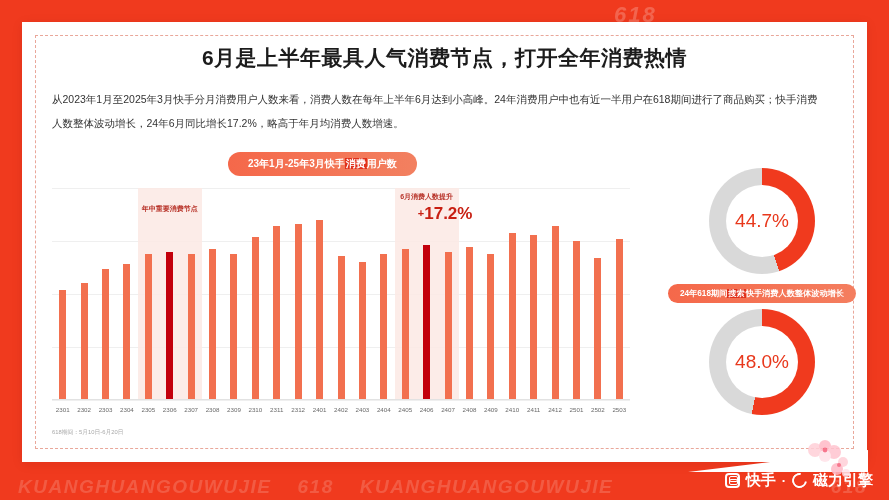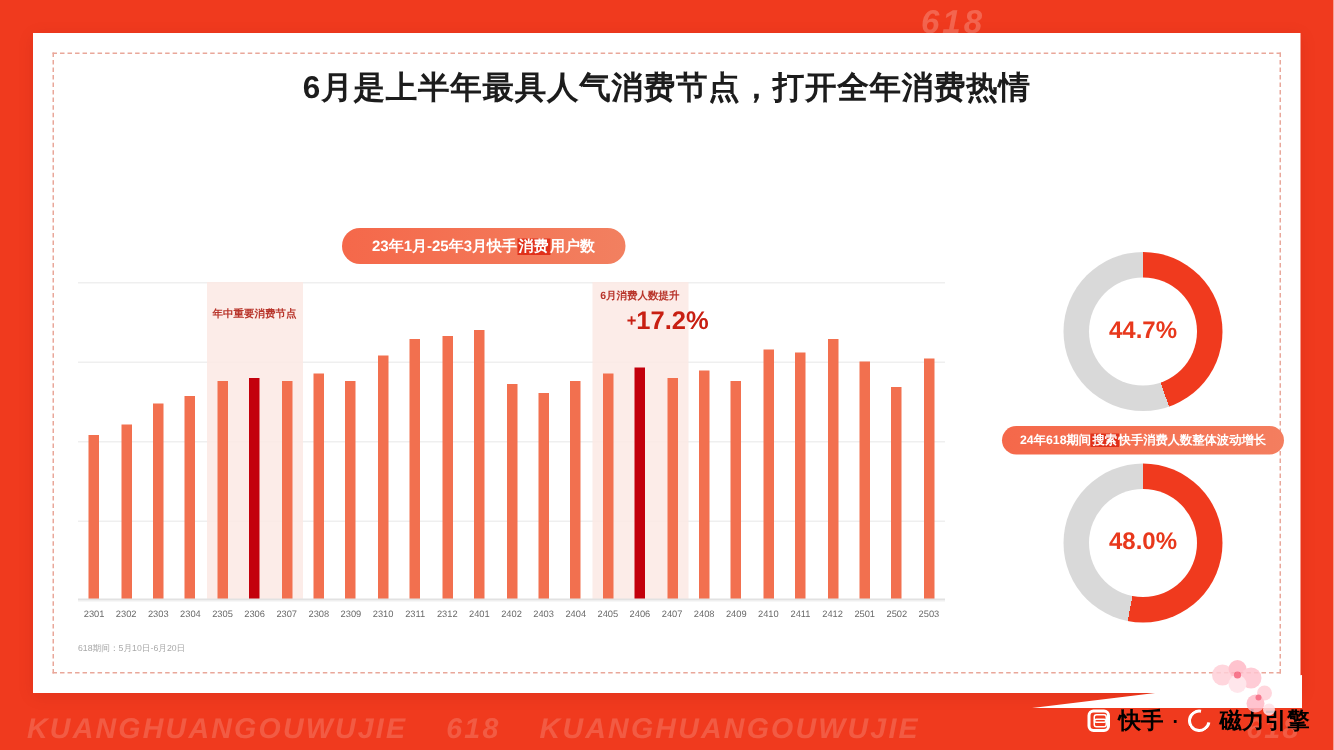--- a/index.html
+++ b/index.html
@@ -122,28 +122,28 @@
   .metric-label .hl { background:#E0301A; padding:0 1px; }
   .donut-box { position:relative; width:106px; height:106px; margin:6px auto 0; }
   .donut { width:106px; height:106px; border-radius:50%; }
   .donut-hole {
     position:absolute; left:17px; top:17px;
     width:72px; height:72px; border-radius:50%; background:#fff;
   }
   .donut-val {
     position:absolute; left:0; top:0; width:106px; height:106px;
     display:flex; align-items:center; justify-content:center;
-    font-size:16px; font-weight:bold; color:#E8381C;
+    font-size:19px; font-weight:normal; color:#E8381C;
   }
 
   
   .logo-bar {
     position:absolute; right:16px; bottom:10px;
     display:flex; align-items:center; gap:6px;
-    color:#000000; font-weight:bold; font-size:15px;
+    color:#ffffff; font-weight:bold; font-size:15px;
   }
   .ks-mark {
     display:inline-block; width:15px; height:15px;
     border:2px solid #fff; border-radius:4px; position:relative;
   }
   .ks-mark::before,.ks-mark::after{
     content:""; position:absolute; left:2px; width:7px; height:4px;
     border:1.4px solid #fff; border-radius:2px;
   }
   .ks-mark::before{ top:1px; }
@@ -167,20 +167,21 @@
   <span>KUANGHUANGOUWUJIE</span>
   <span class="w618">618</span>
   <span>KUANGHUANGOUWUJIE</span>
 </div>
 <div class="bg-wm-right">618</div>
 
 <div class="card">
   <div class="dashed"></div>
 
   <div class="title">6月是上半年最具人气消费节点，打开全年消费热情</div>
+  <div class="desc">从2023年1月至2025年3月快手分月消费用户人数来看，消费人数在每年上半年6月达到小高峰。24年消费用户中也有近一半用户在618期间进行了商品购买；快手消费人数整体波动增长，24年6月同比增长17.2%，略高于年月均消费人数增速。</div>
 
   <div class="chart-wrap">
 
     <div class="chart-badge">
       <span>23年1月-25年3月快手</span><span class="hl">消费</span><span>用户数</span>
     </div>
 
     <div class="plot">
       <div id="grid-host">
           <div class="gridline" style="top: 212px;"></div>

